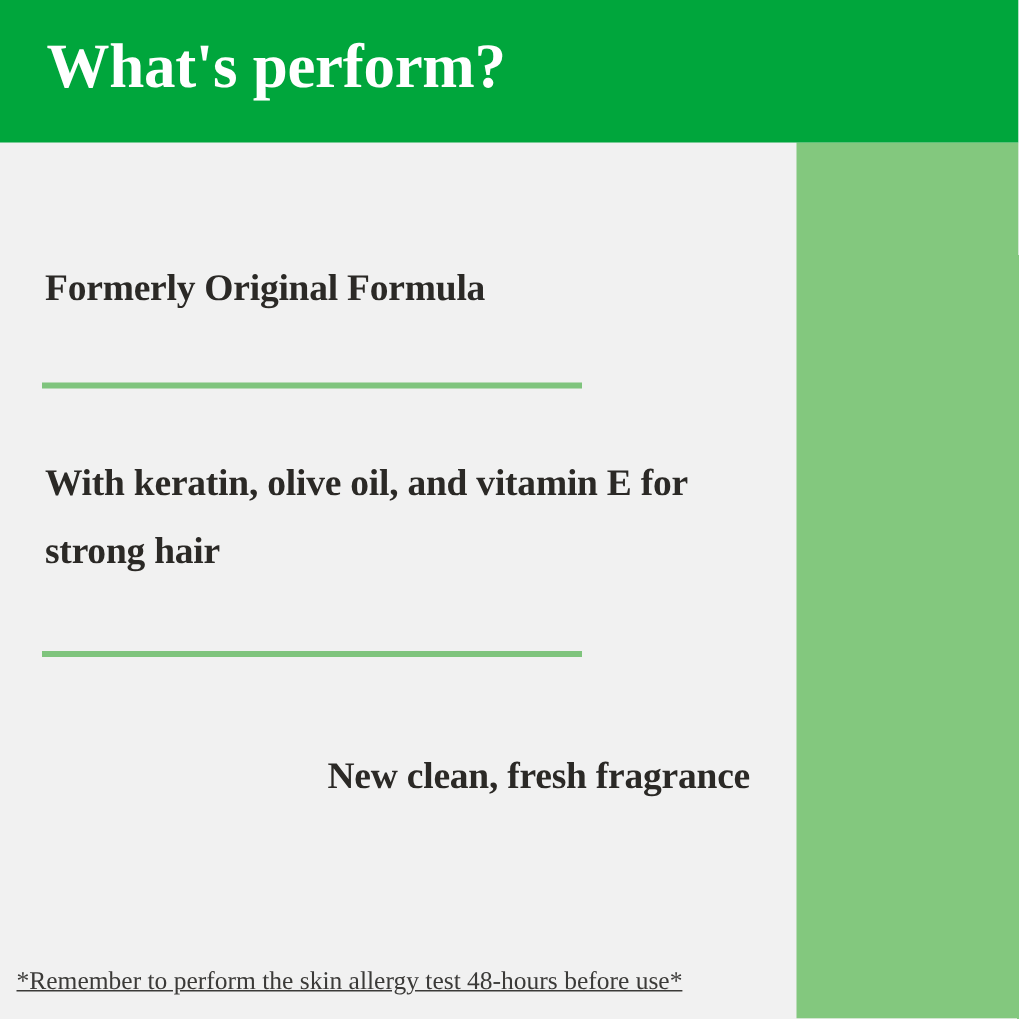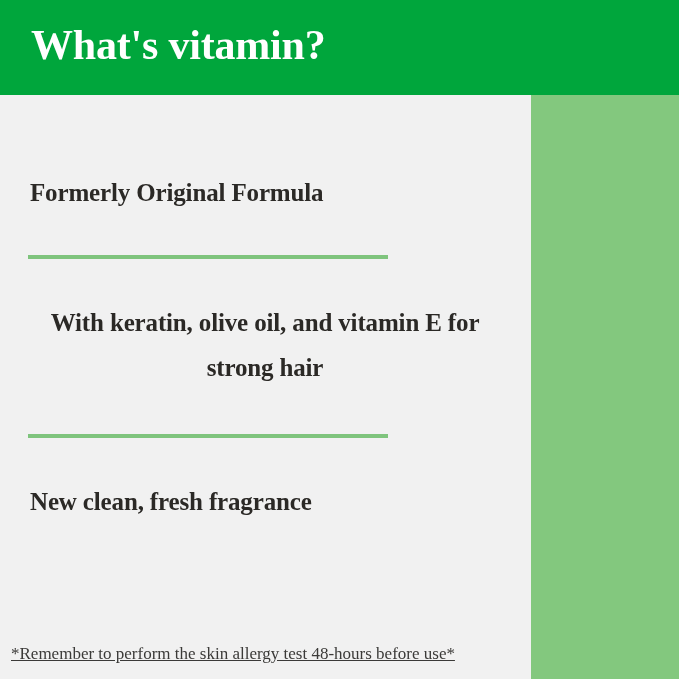--- a/index.html
+++ b/index.html
@@ -70,22 +70,22 @@
     width: 470px;
     margin: 0;
     color: #2b2926;
     font-family: "Liberation Serif", "DejaVu Serif", serif;
     font-weight: 700;
     font-size: 25px;
     line-height: 45px;
     letter-spacing: -0.15px;
   }
   .claim-1 { top: 75px; }
-  .claim-2 { top: 205px; text-align: center; }
-  .claim-3 { top: 384px; }
+  .claim-2 { top: 205px; }
+  .claim-3 { top: 400px; text-align: right; }
 
   .divider {
     position: absolute;
     left: 28px;
     width: 360px;
     height: 4px;
     background: #7fc47d;
     border: 0;
     margin: 0;
   }
@@ -108,21 +108,21 @@
   }
 </style>
 </head>
 <body>
 
 <div class="poster">
 
   <div class="accent-panel"></div>
 
   <div class="header-band">
-    <h1 class="header-title">What's vitamin?</h1>
+    <h1 class="header-title">What's perform?</h1>
   </div>
 
   <div class="content">
 
     <p class="claim claim-1">Formerly Original Formula</p>
 
     <hr class="divider divider-1">
 
     <p class="claim claim-2">With keratin,  olive oil, and vitamin E for strong hair</p>
 

